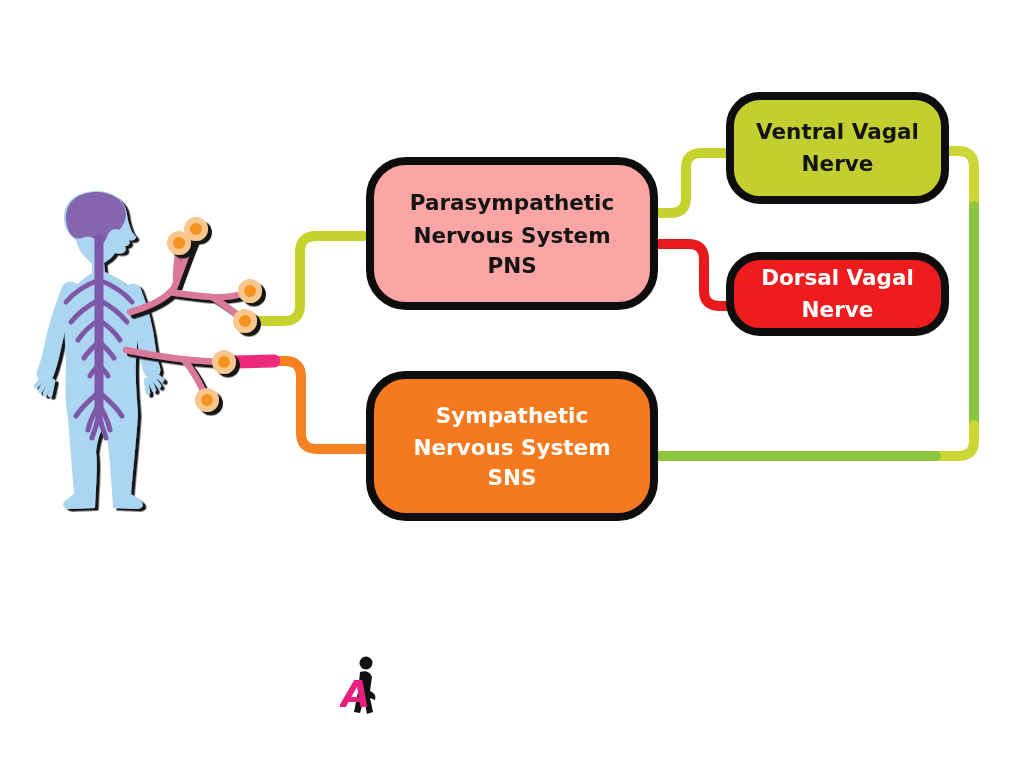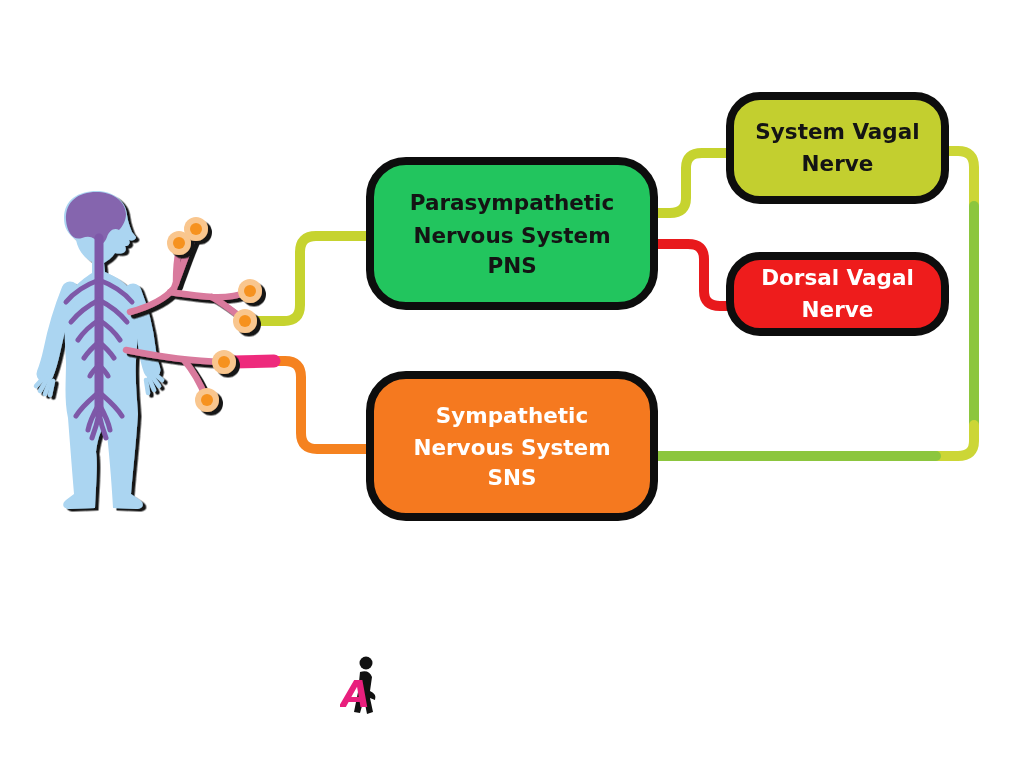--- a/index.html
+++ b/index.html
@@ -11,21 +11,21 @@
   .node{
     position:absolute;z-index:2;box-sizing:border-box;
     border:8px solid #0d0d0d;
     display:flex;flex-direction:column;align-items:center;justify-content:center;
     text-align:center;font-weight:bold;
   }
   .node .title{white-space:pre-line;line-height:1.5;}
   .node .abbr{line-height:1.3;}
   .node-pns{
     left:366px;top:157px;width:292px;height:153px;border-radius:40px;
-    background:#22c55e;color:#141414;font-size:21.5px;
+    background:#fca5a5;color:#141414;font-size:21.5px;
   }
   .node-ventral{
     left:726px;top:92px;width:223px;height:112px;border-radius:34px;
     background:#c3cf2f;color:#141414;font-size:21.5px;
   }
   .node-dorsal{
     left:726px;top:252px;width:223px;height:84px;border-radius:34px;
     background:#ee1c1c;color:#ffffff;font-size:21.5px;
   }
   .node-sns{
@@ -175,21 +175,21 @@
     </g>
   </svg>
 
   <div class="node node-pns">
     <div class="title">Parasympathetic
 Nervous System</div>
     <div class="abbr">PNS</div>
   </div>
 
   <div class="node node-ventral">
-    <div class="title">System Vagal
+    <div class="title">Ventral Vagal
 Nerve</div>
   </div>
 
   <div class="node node-dorsal">
     <div class="title">Dorsal Vagal
 Nerve</div>
   </div>
 
   <div class="node node-sns">
     <div class="title">Sympathetic

